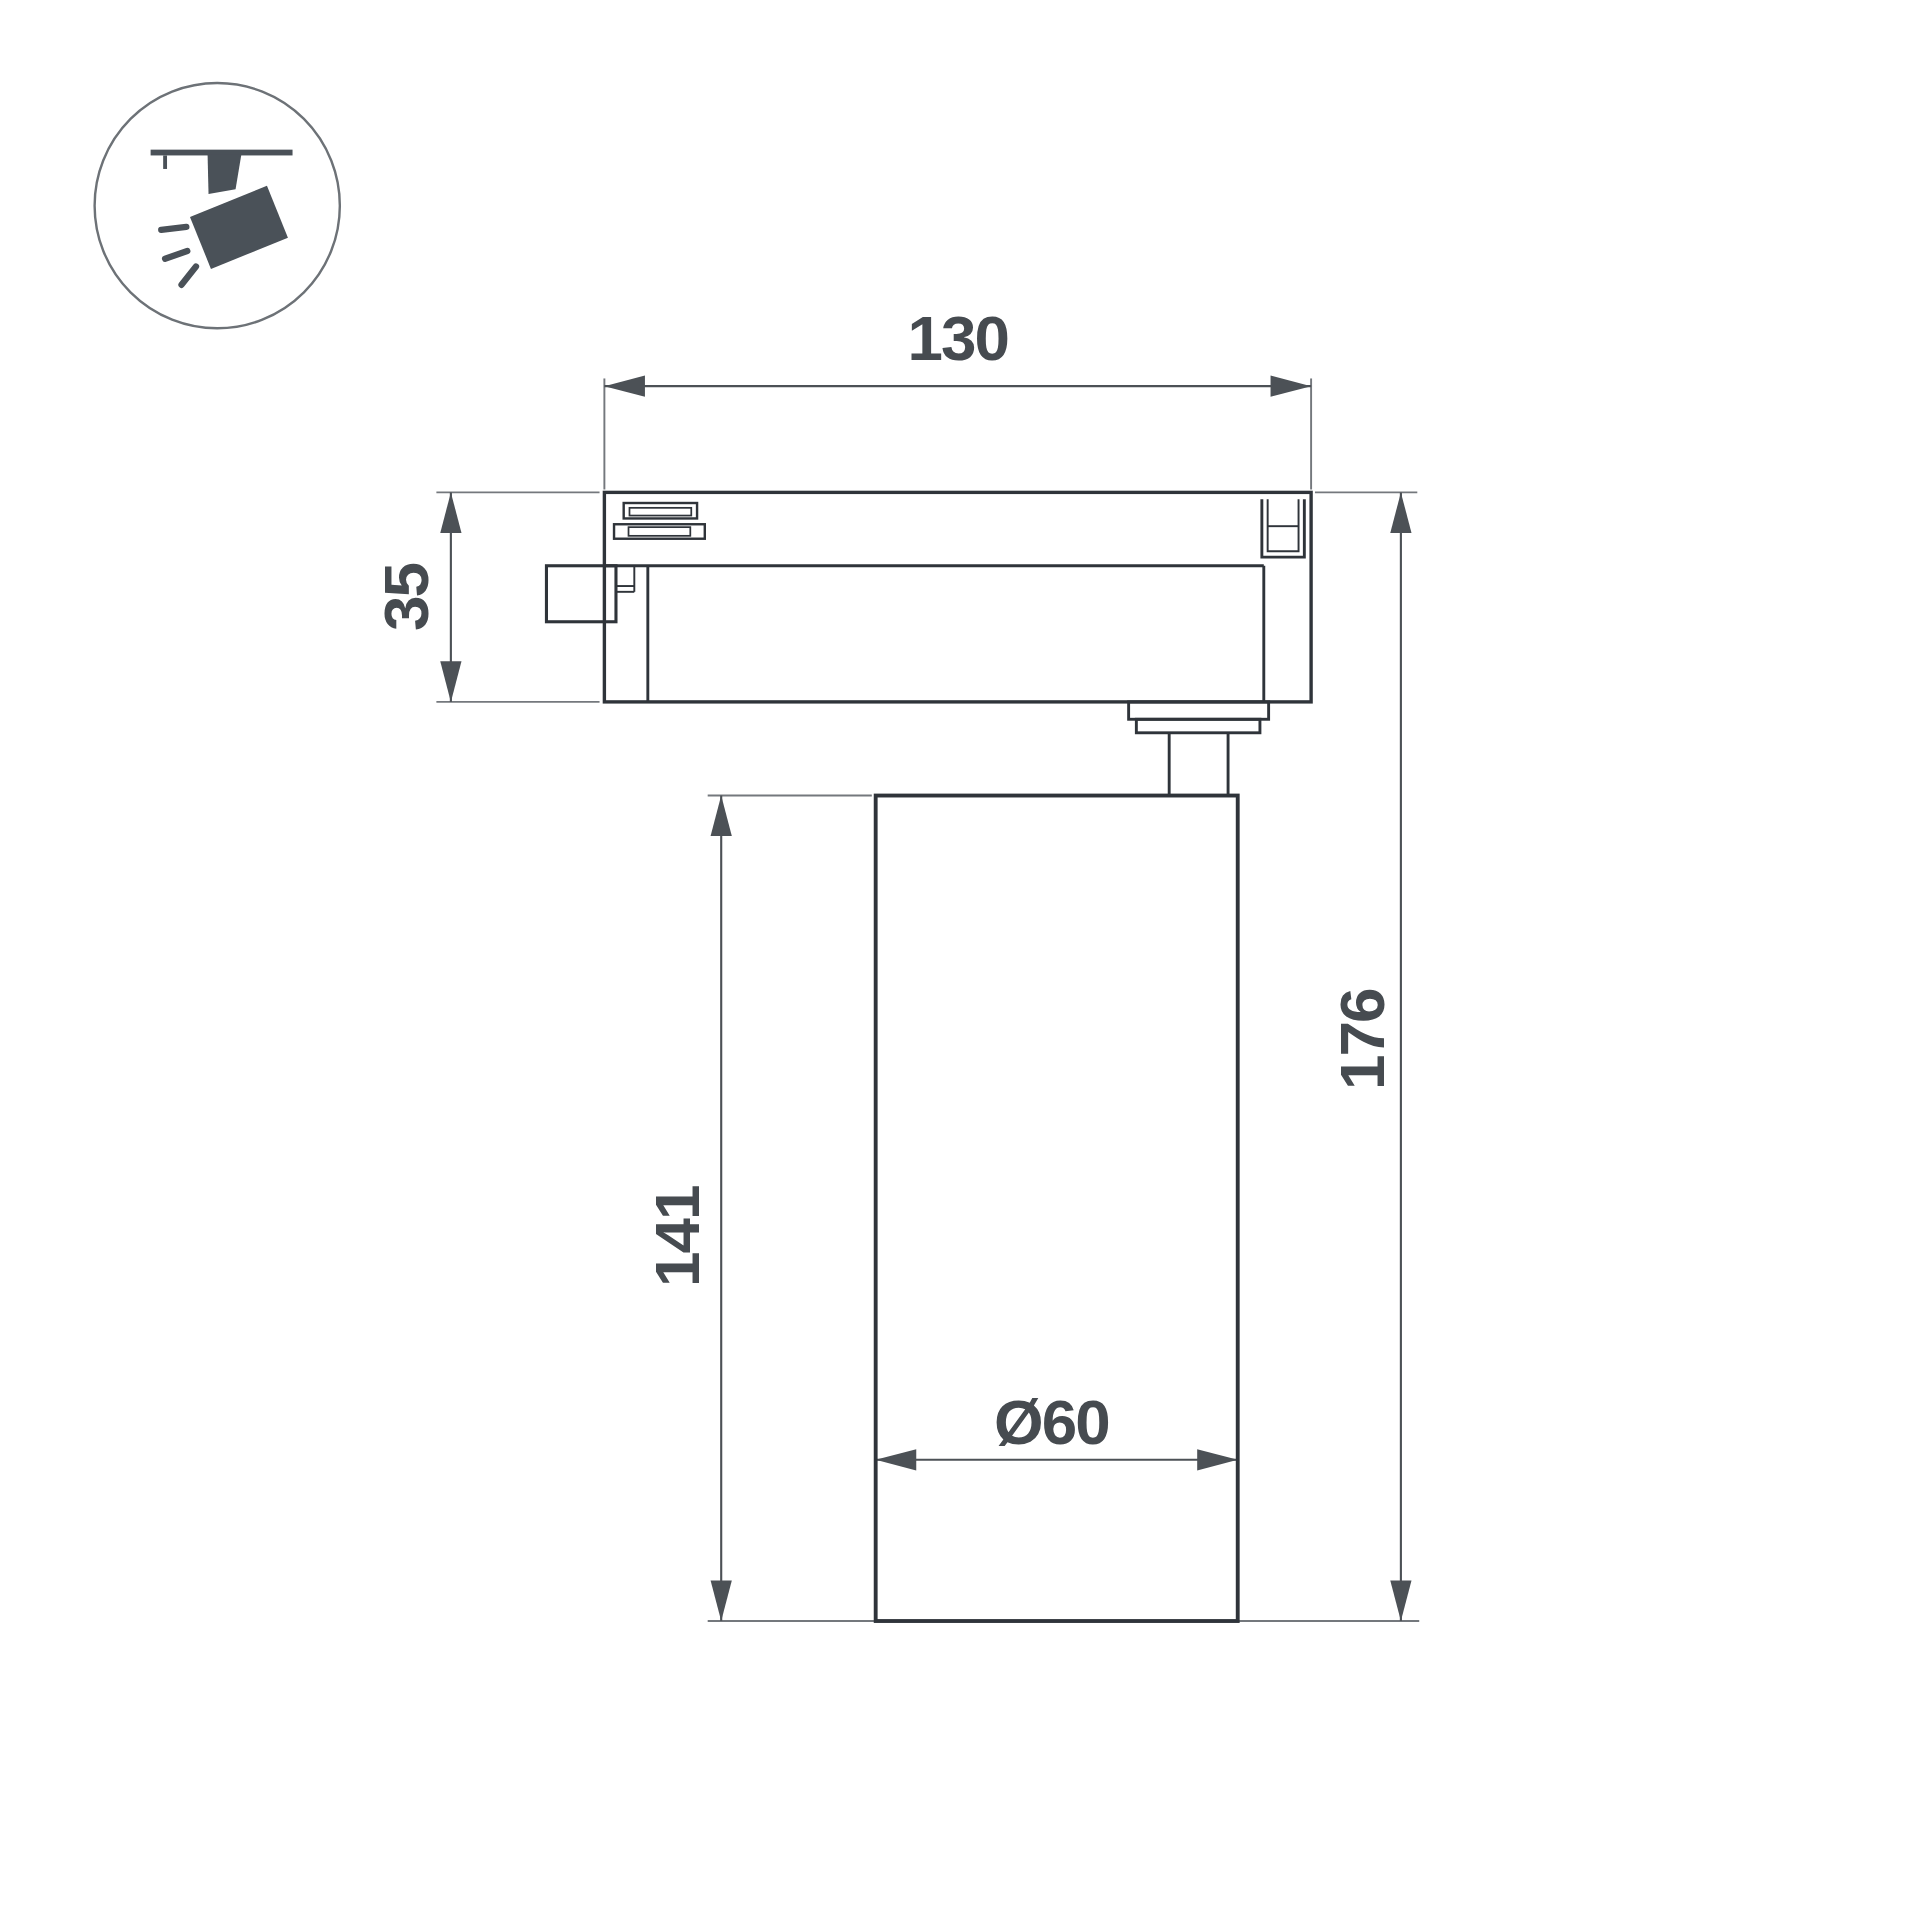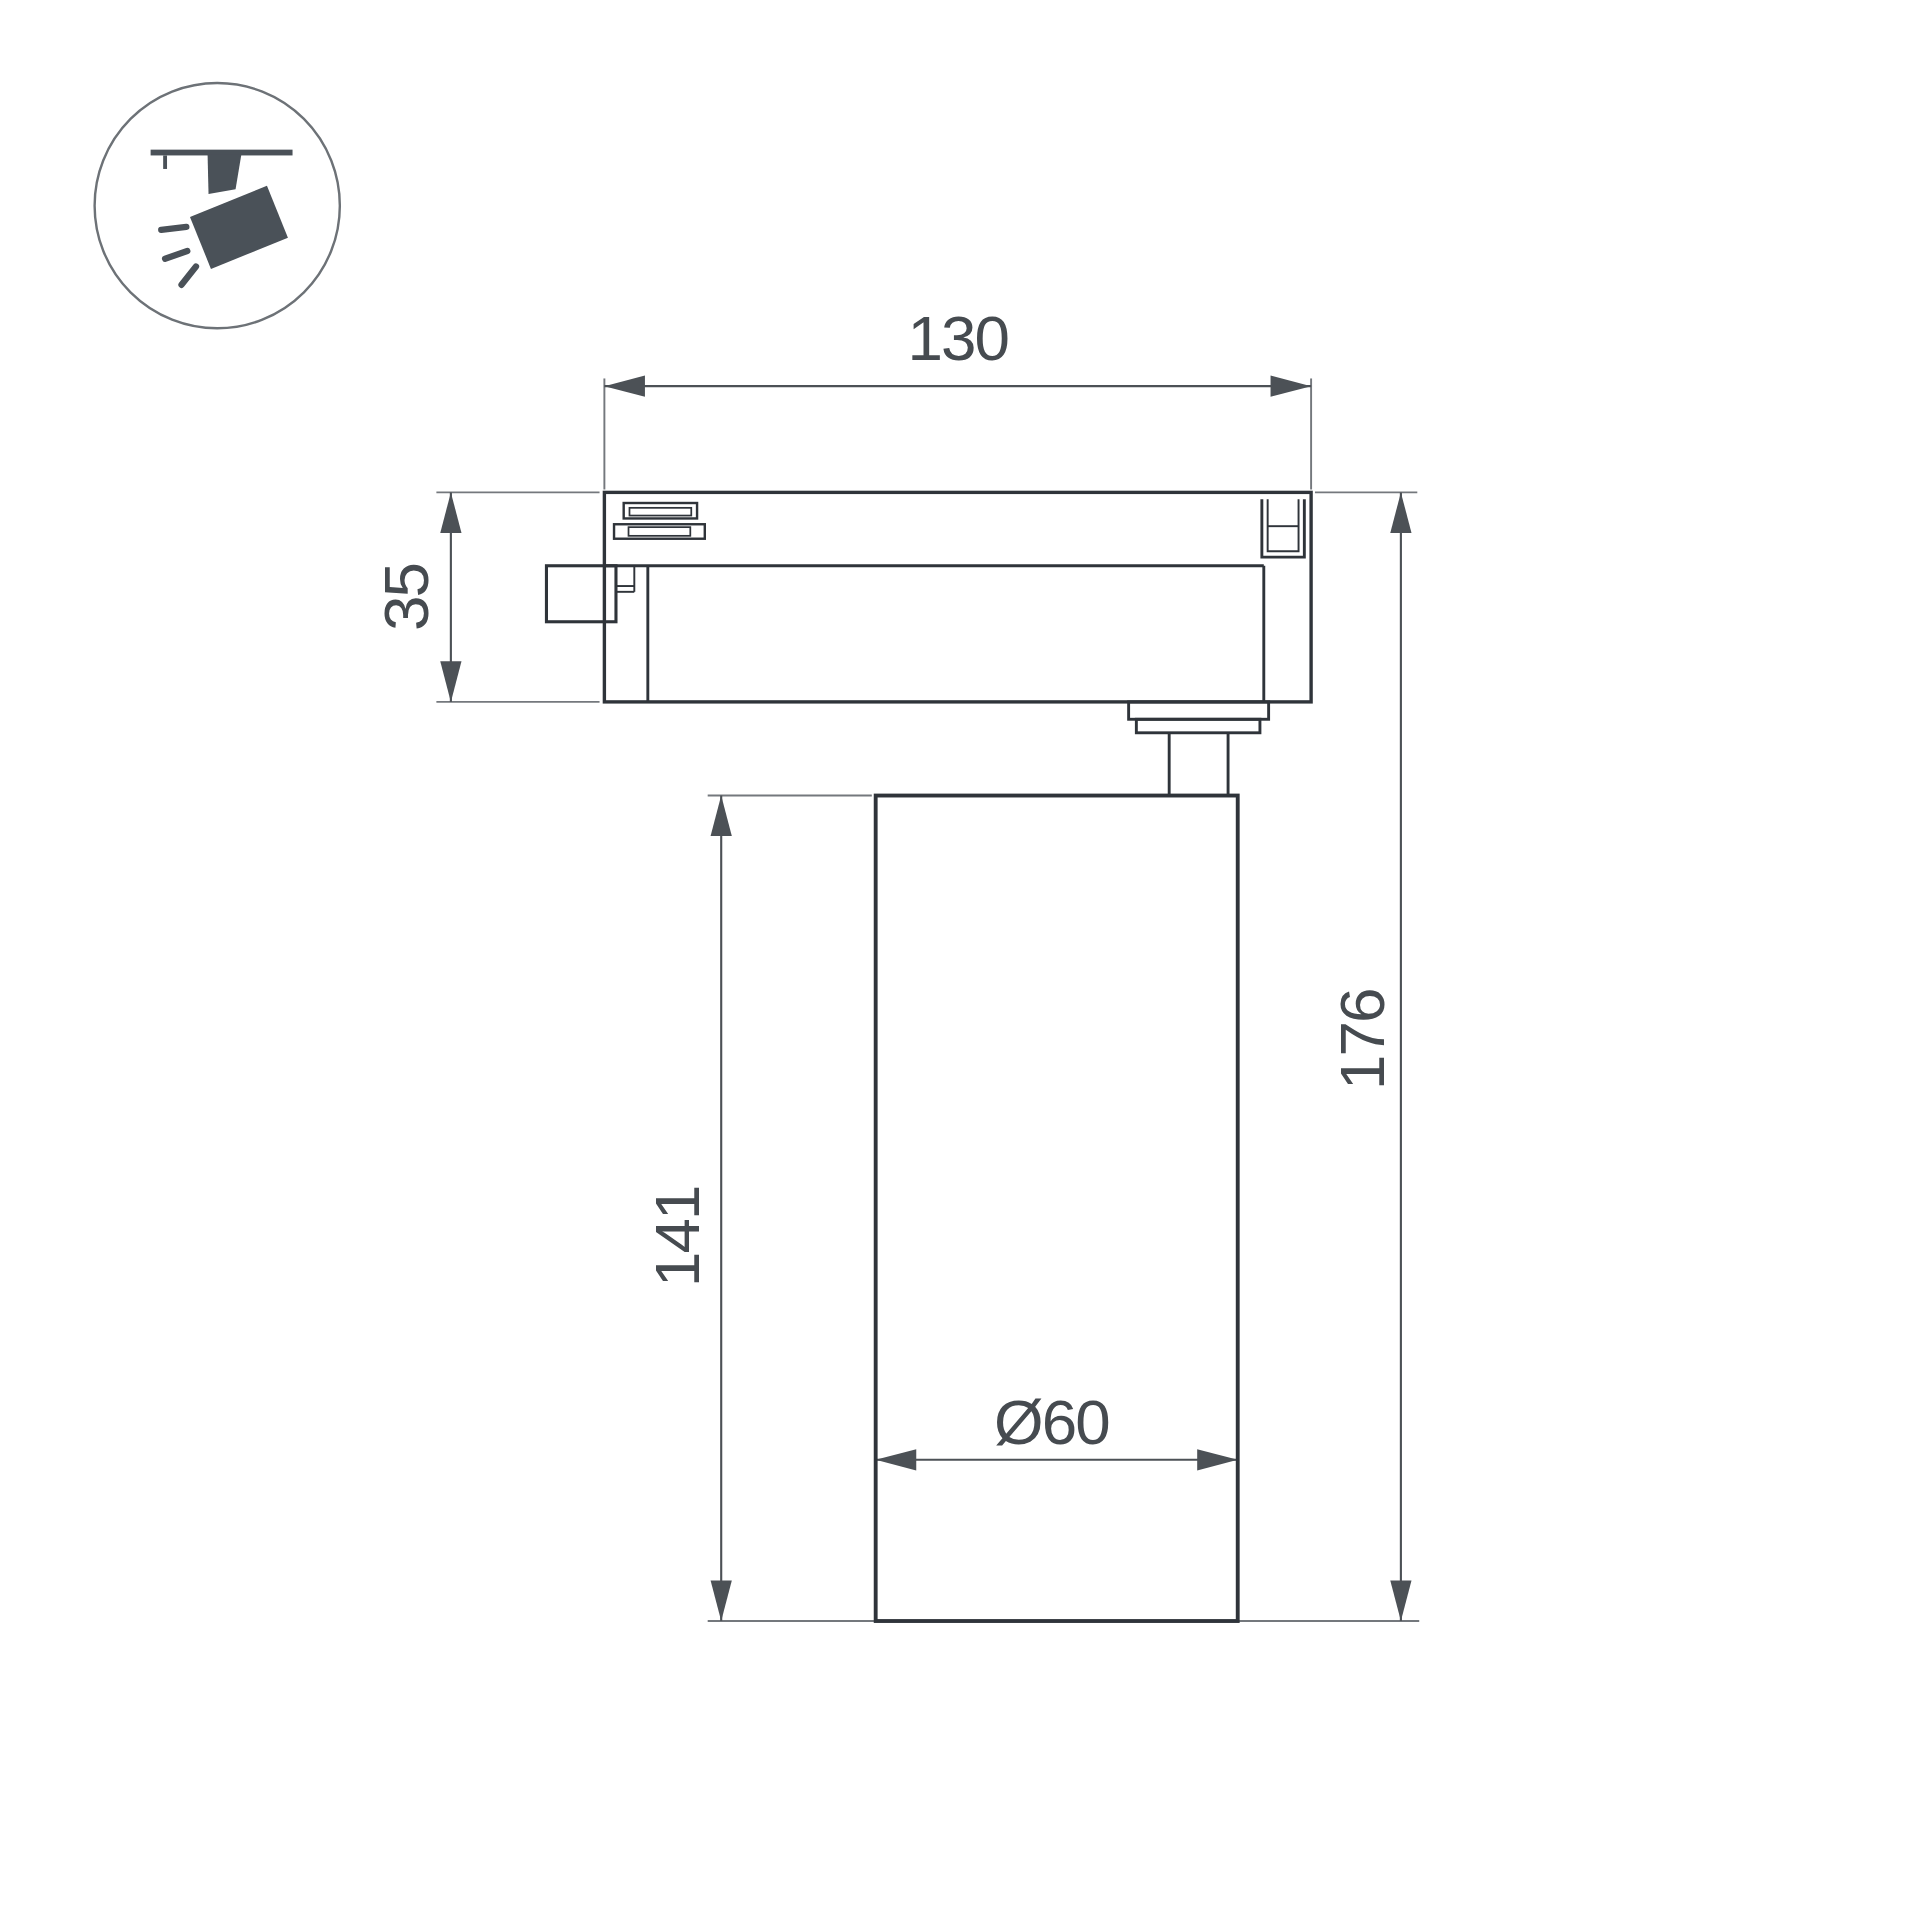--- a/index.html
+++ b/index.html
@@ -3,20 +3,21 @@
 <meta charset="utf-8">
 <style>
   html, body { margin: 0; padding: 0; }
   body { background: #ffffff; }
   .canvas {
     position: relative;
     width: 1929px;
     height: 1929px;
     background: #ffffff;
     overflow: hidden;
+    font-weight: bold;
   }
   svg { display: block; }
   .dim-text {
     font-family: "Liberation Sans", sans-serif;
     font-size: 66px;
     letter-spacing: -2px;
   }
 </style>
 </head>
 <body>

